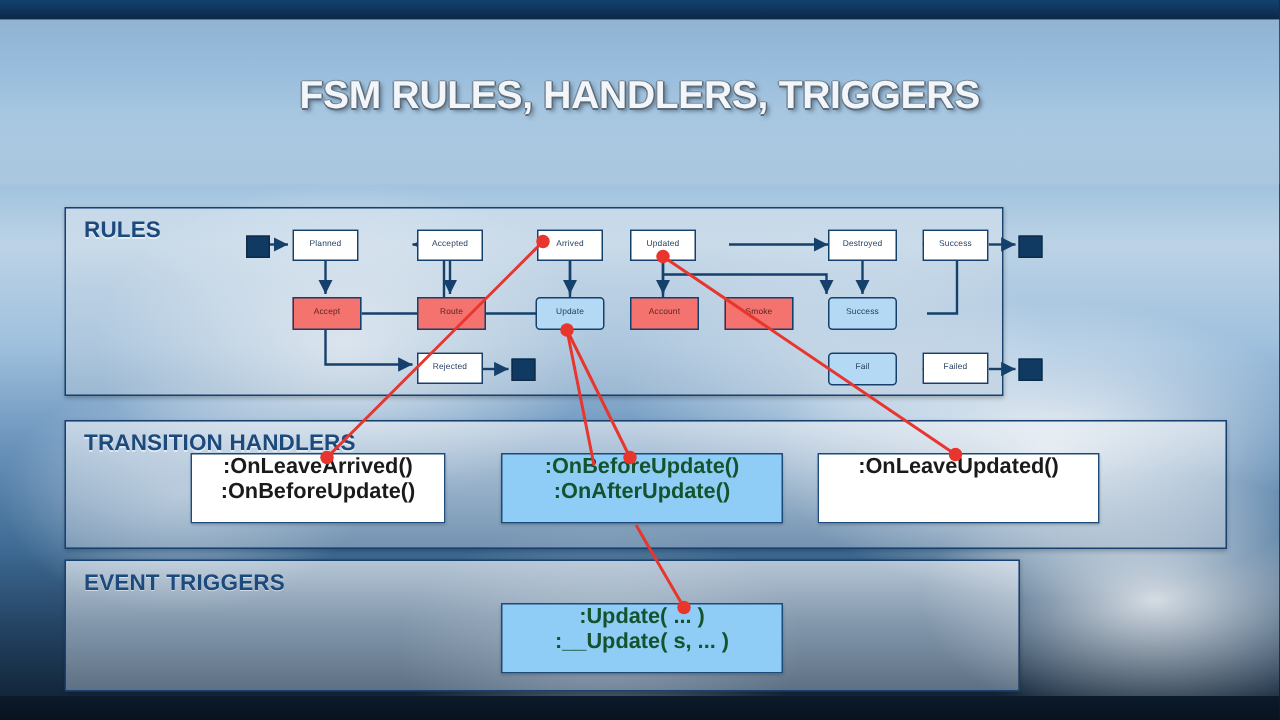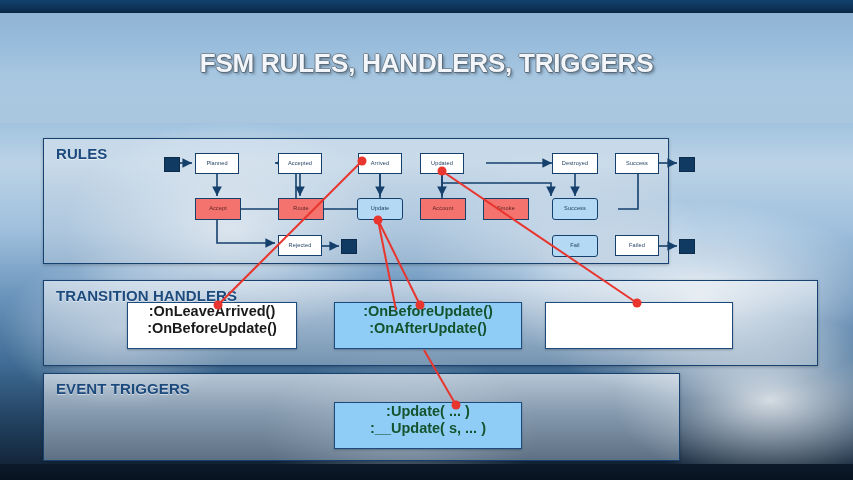--- a/index.html
+++ b/index.html
@@ -220,20 +220,21 @@
   <div id="boxes">
       <div class="codebox white" style="left: 127px; top: 302px; width: 170px; height: 47px;">
         <div class="ln">:OnLeaveArrived()</div>
         <div class="ln">:OnBeforeUpdate()</div>
       </div>
       <div class="codebox blue" style="left: 334px; top: 302px; width: 188px; height: 47px;">
         <div class="ln">:OnBeforeUpdate()</div>
         <div class="ln">:OnAfterUpdate()</div>
       </div>
       <div class="codebox white" style="left: 545px; top: 302px; width: 188px; height: 47px;">
+        <div class="ln">:OnLeaveUpdated()</div>
       </div>
       <div class="codebox blue" style="left: 334px; top: 402px; width: 188px; height: 47px;">
         <div class="ln">:Update( ... )</div>
         <div class="ln">:__Update( s, ... )</div>
       </div>
     </div>
   <svg id="links" viewBox="0 0 853 480">
       <line x1="362" y1="161" x2="218" y2="305" stroke="#e8352e" stroke-width="2"></line>
       <line x1="378" y1="220" x2="420" y2="305" stroke="#e8352e" stroke-width="2"></line>
       <line x1="378" y1="220" x2="396" y2="310" stroke="#e8352e" stroke-width="2"></line>

